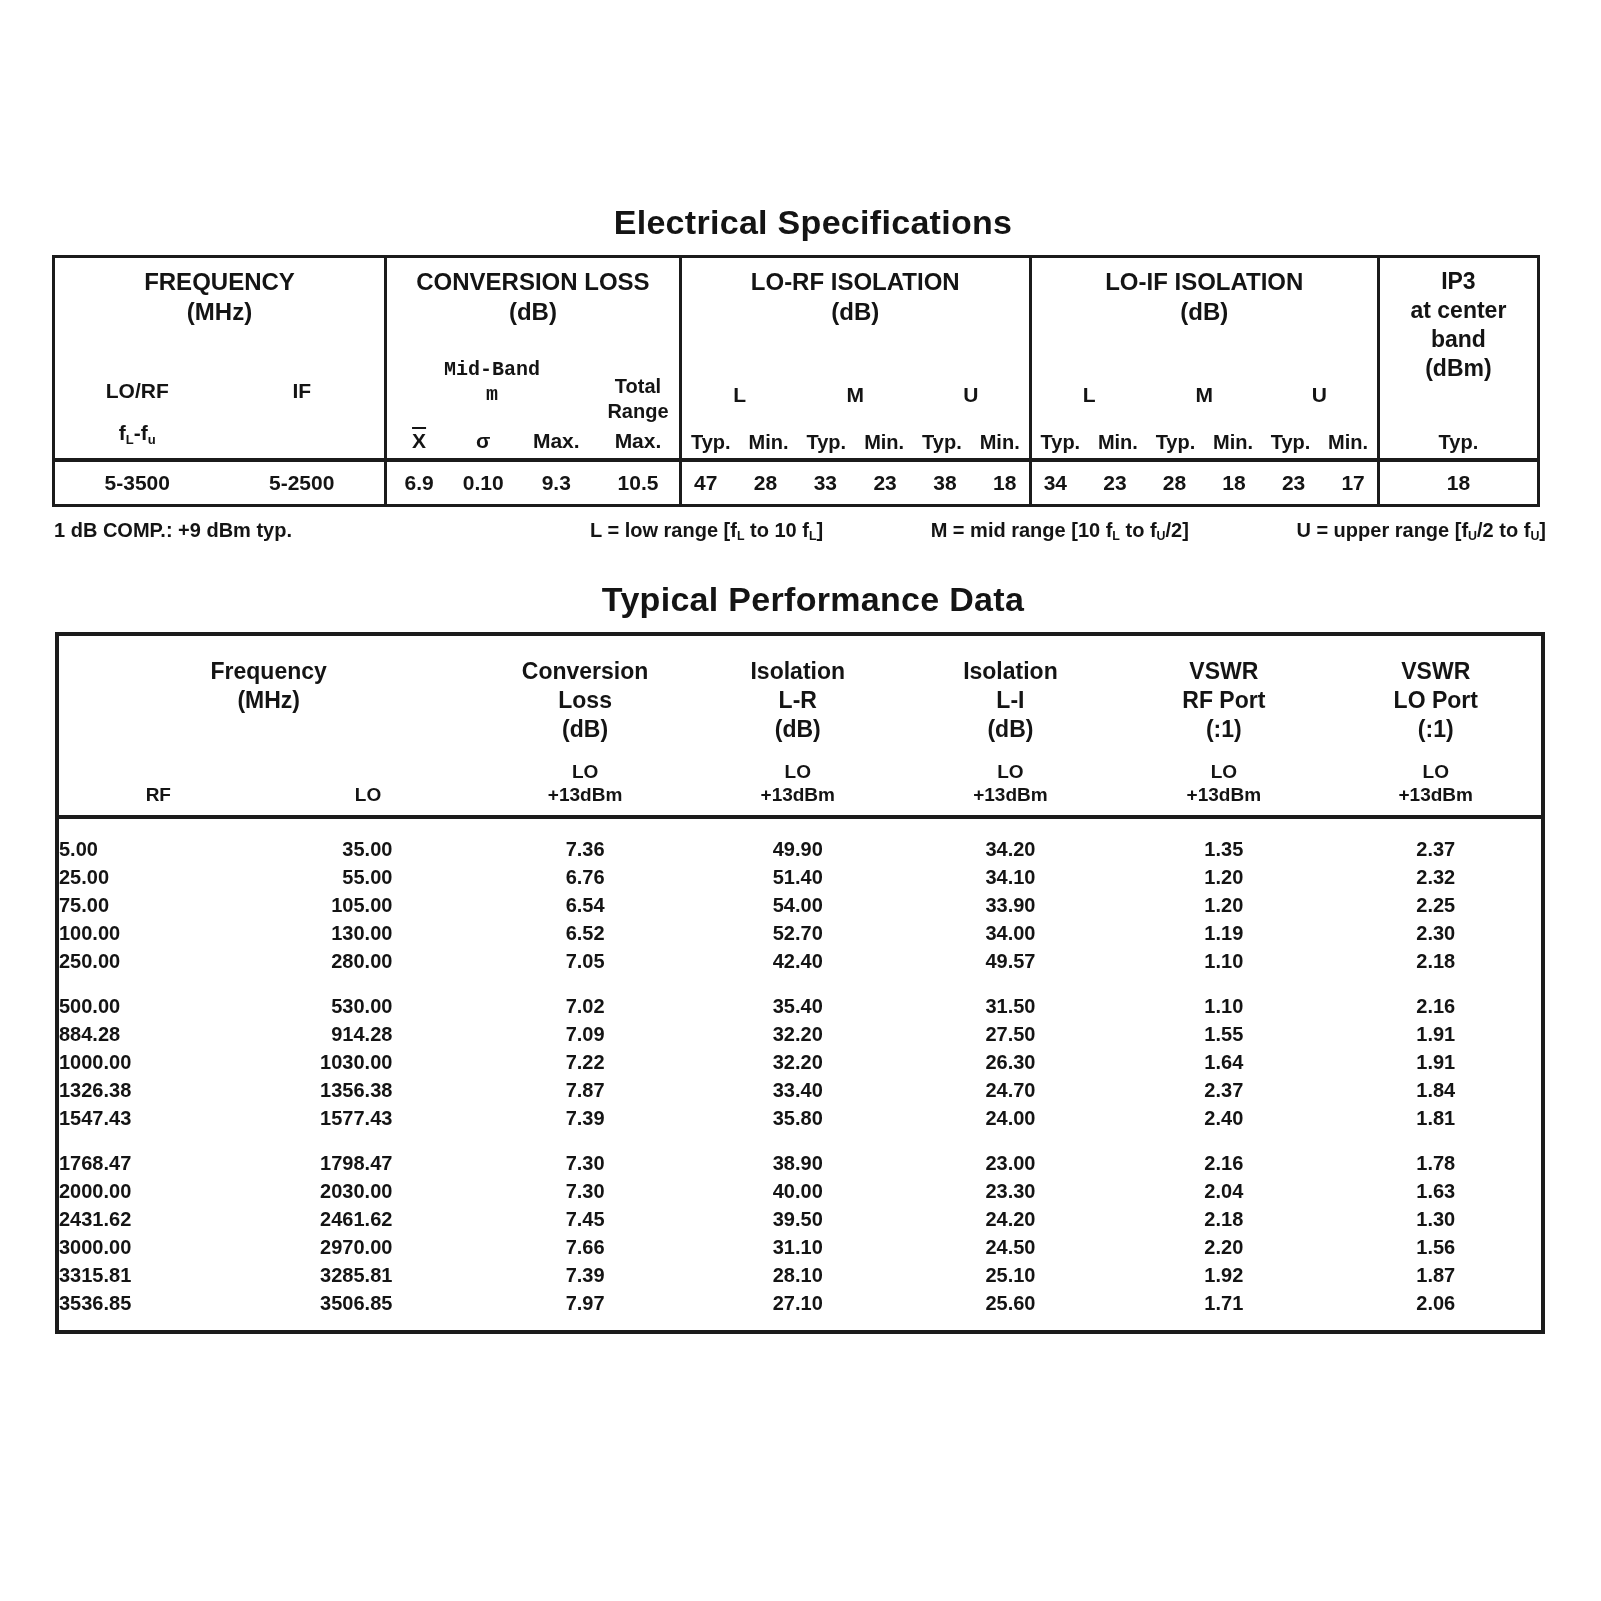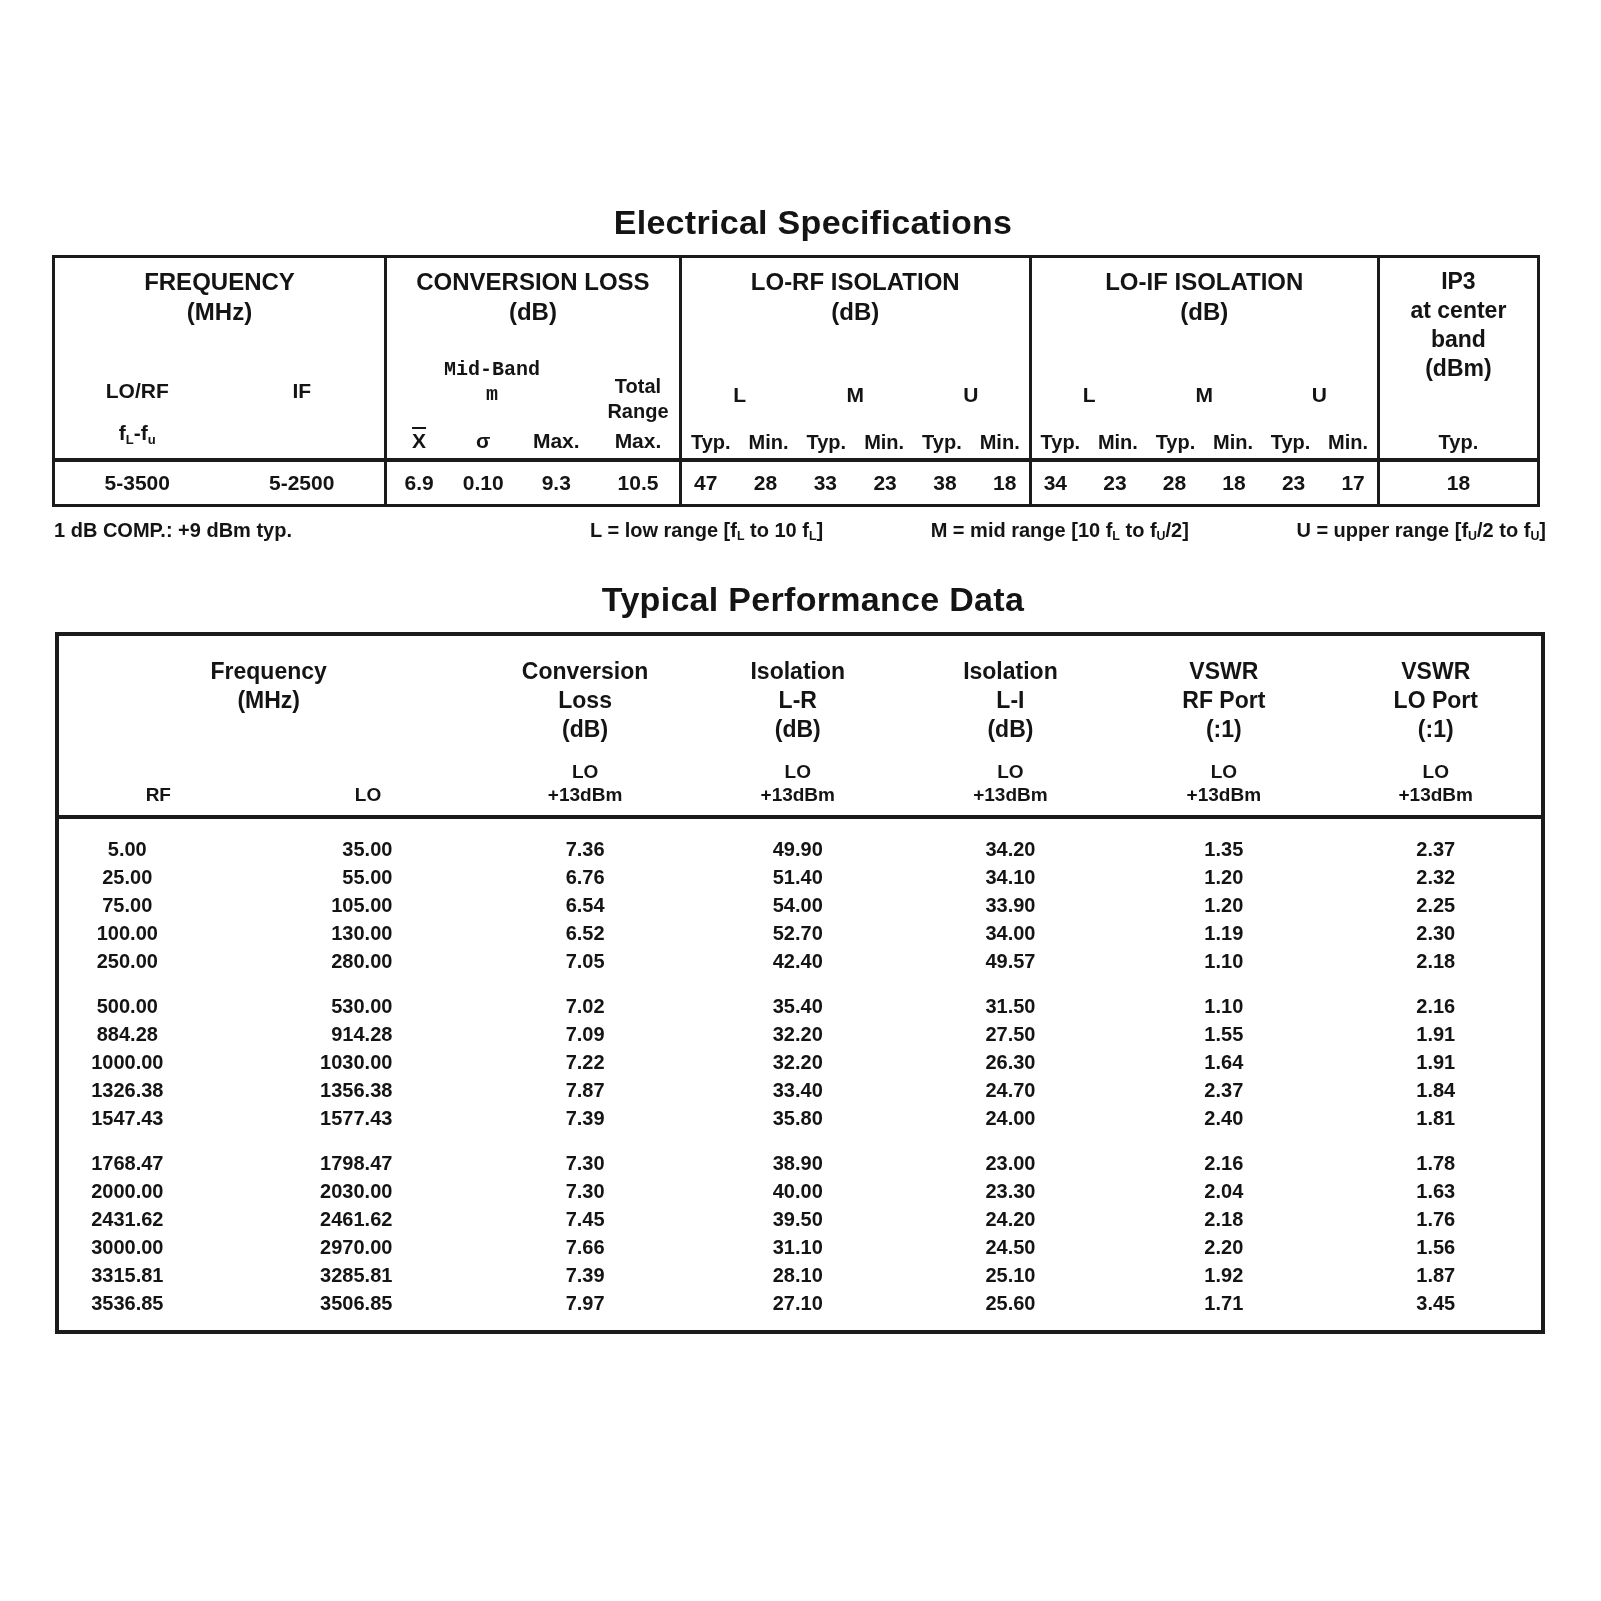--- a/index.html
+++ b/index.html
@@ -60,21 +60,21 @@
   .perf-head { height:183px; display:flex; flex-direction:column; justify-content:space-between; padding-top:21px; border-bottom:4px solid #1b1b1b; }
   .pgrid { display:grid; grid-template-columns:13.4% 14.9% 14.4% 14.3% 14.4% 14.4% 14.2%; }
   .pt { text-align:center; font-size:23px; line-height:29px; }
   .pt-freq { grid-column:1 / 3; }
   .perf-subs { align-items:end; padding-bottom:9px; font-size:19px; line-height:23px; }
   .ps { text-align:center; }
   .perf-body { padding:16px 0 13px; font-size:20px; }
   .perf-group { margin-bottom:17px; }
   .perf-group:last-child { margin-bottom:0; }
   .perf-row { height:28px; line-height:28px; }
-  .c1 { text-align:center; padding-right:62px; }
+  .c1 { text-align:left; padding-right:62px; }
   .c2 { text-align:right; padding-right:86px; }
   .cx { text-align:center; }
 </style>
 </head>
 <body>
 
 <div class="page">
 
   <div class="doc-title t1">Electrical Specifications</div>
 
@@ -415,21 +415,21 @@
             <div class="cx">1.63</div>
           </div>
 
           <div class="pgrid perf-row">
             <div class="c1">2431.62</div>
             <div class="c2">2461.62</div>
             <div class="cx">7.45</div>
             <div class="cx">39.50</div>
             <div class="cx">24.20</div>
             <div class="cx">2.18</div>
-            <div class="cx">1.76</div>
+            <div class="cx">1.30</div>
           </div>
 
           <div class="pgrid perf-row">
             <div class="c1">3000.00</div>
             <div class="c2">2970.00</div>
             <div class="cx">7.66</div>
             <div class="cx">31.10</div>
             <div class="cx">24.50</div>
             <div class="cx">2.20</div>
             <div class="cx">1.56</div>
@@ -445,19 +445,19 @@
             <div class="cx">1.87</div>
           </div>
 
           <div class="pgrid perf-row">
             <div class="c1">3536.85</div>
             <div class="c2">3506.85</div>
             <div class="cx">7.97</div>
             <div class="cx">27.10</div>
             <div class="cx">25.60</div>
             <div class="cx">1.71</div>
-            <div class="cx">3.45</div>
+            <div class="cx">2.06</div>
           </div>
         </div>
     </div>
   </div>
 
 </div>
 
 </body></html>

